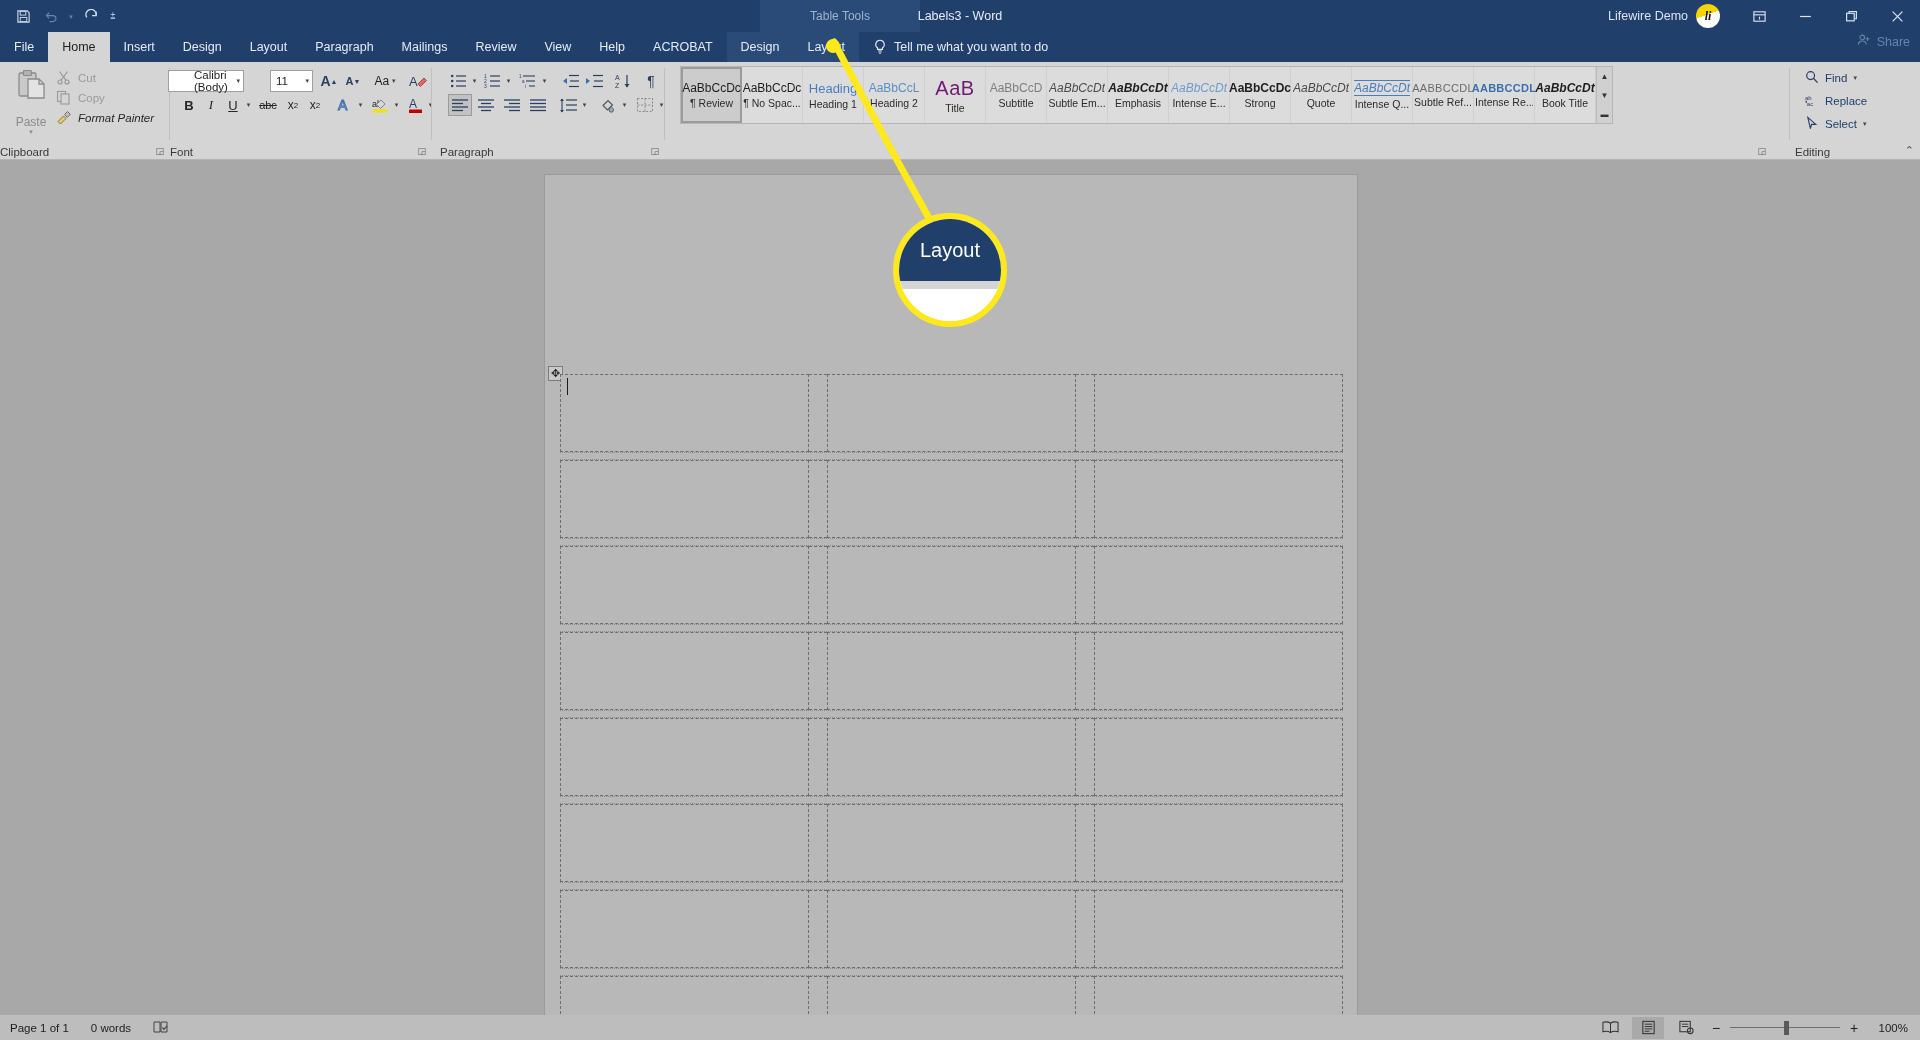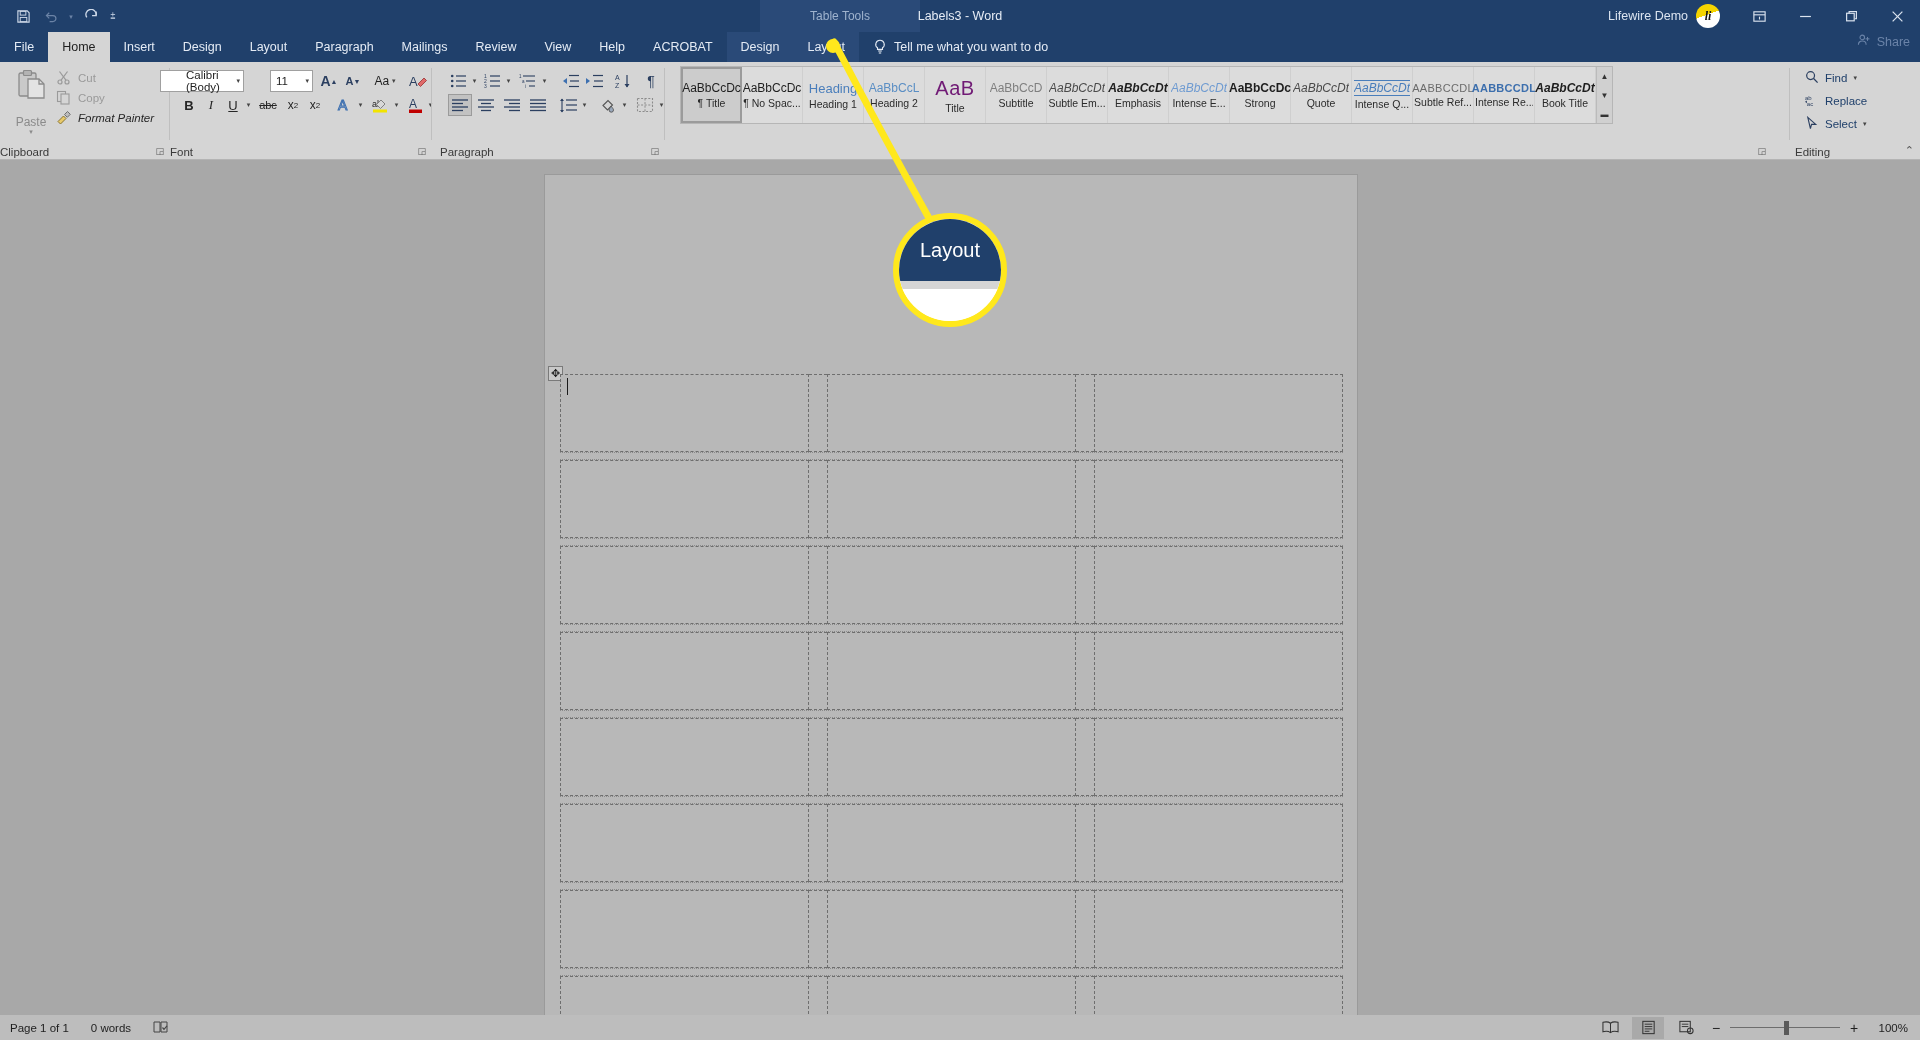--- a/index.html
+++ b/index.html
@@ -116,21 +116,21 @@
   .clip-item.enabled { color: #262626; font-style: italic; }
   .mini-ico { width: 16px; height: 15px; }
 
   
   .fontbox, .sizebox {
     position: absolute; height: 22px;
     background: #fff; border: 1px solid #a0a0a0;
     display: flex; align-items: center; padding: 0 3px 0 5px;
     font-size: 11.5px; color: #1e1e1e;
   }
-  .fontbox { left: 160px; top: 8px; width: 84px; padding-left: 25px; }
+  .fontbox { left: 168px; top: 8px; width: 76px; padding-left: 25px; }
   .sizebox { left: 270px; top: 8px; width: 43px; }
   .combo-caret { margin-left: auto; font-size: 7px; color: #444; }
   .rbtn {
     position: absolute;
     display: flex; align-items: center; justify-content: center;
     color: #262626; height: 22px;
   }
   .rbtn.sel { background: #c2c2c2; border: 1px solid #9b9b9b; }
   .caret { font-size: 7px; color: #444; }
 
@@ -594,21 +594,21 @@
 
     <div class="rgroup-label" style="left:440px; width:225px;">Paragraph</div>
     <div class="dlg-launcher">◲</div>
     <div class="rgroup-sep" style="right:0;"></div>
   </div>
 
   <div class="rgroup" style="left:680px; width:1110px;">
     <div class="styles-strip" id="styles-strip">
         <div class="style-item sel">
           <div class="style-prev" style="font-size:12px;color:#1e1e1e;">AaBbCcDc</div>
-          <div class="style-name">¶ Title</div>
+          <div class="style-name">¶ Review</div>
         </div>
         <div class="style-item">
           <div class="style-prev" style="font-size:12px;color:#1e1e1e;">AaBbCcDc</div>
           <div class="style-name">¶ No Spac...</div>
         </div>
         <div class="style-item">
           <div class="style-prev" style="font-size:13px;color:#4a7ebb;">Heading</div>
           <div class="style-name">Heading 1</div>
         </div>
         <div class="style-item">

